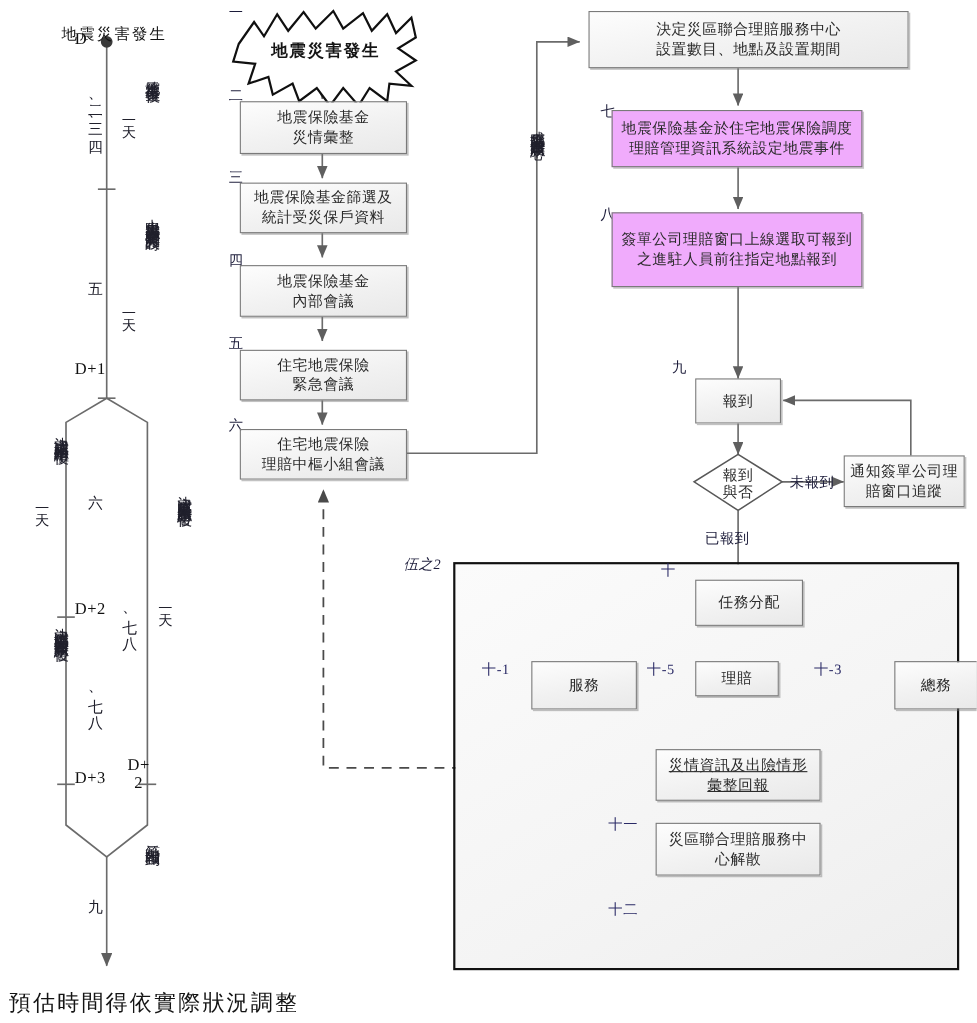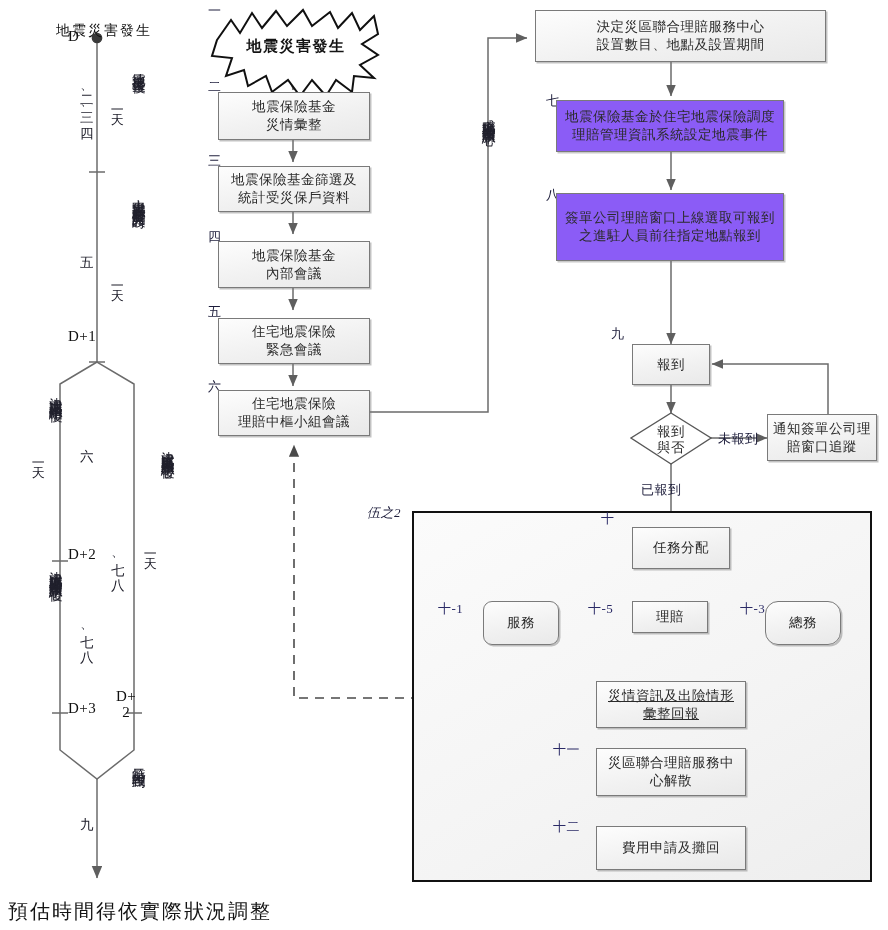--- a/index.html
+++ b/index.html
@@ -36,21 +36,21 @@
     align-items: center;
     justify-content: center;
     text-align: center;
     font-size: 13.5px;
     line-height: 1.32;
     color: #2b2b2b;
     letter-spacing: 0.5px;
     white-space: pre-line;
   }
   .node.plain {
-    background: #8b5cf6;
+    background: #f0abfc;
     box-shadow: 1.5px 1.5px 0 rgba(120,120,120,0.40);
   }
   .lbl {
     position: absolute;
     font-size: 13px;
     color: #1c1c3a;
     letter-spacing: 0.5px;
     white-space: nowrap;
   }
   .lbl.cn { font-size: 13px; }
@@ -268,31 +268,30 @@
   <div class="lbl cn" style="left:641px; top:481px;">已報到</div>
 
   <div class="node" style="left:767px; top:414px; width:110px; height:47px;">通知簽單公司理賠窗口追蹤</div>
 
   <div class="lbl cn" style="left:367px; top:504px; font-style:italic;">伍之2</div>
 
   <div class="lbl blue" style="left:601px; top:510px;">十</div>
   <div class="node" style="left:632px; top:527px; width:98px; height:42px;">任務分配</div>
 
   <div class="lbl blue" style="left:438px; top:600px;">十-1</div>
-  <div class="node" style="left:483px; top:601px; width:76px; height:44px;border-radius:9px;">服務</div>
+  <div class="node" style="left:483px; top:601px; width:96px; height:44px;">服務</div>
 
   <div class="lbl blue" style="left:588px; top:600px;">十-5</div>
   <div class="node" style="left:632px; top:601px; width:76px; height:32px;">理賠</div>
 
   <div class="lbl blue" style="left:740px; top:600px;">十-3</div>
-  <div class="node" style="left:765px; top:601px; width:76px; height:44px;border-radius:13px;">總務</div>
+  <div class="node" style="left:813px; top:601px; width:76px; height:44px;">總務</div>
 
   <div class="node" style="left:596px; top:681px; width:150px; height:47px;text-decoration:underline;">災情資訊及出險情形
 彙整回報</div>
 
   <div class="lbl blue" style="left:553px; top:741px;">十一</div>
   <div class="node" style="left:596px; top:748px; width:150px; height:48px;">災區聯合理賠服務中
 心解散</div>
 
   <div class="lbl blue" style="left:553px; top:818px;">十二</div>
-  <div class="node" style="left:596px; top:826px; width:150px; height:44px;">費用申請及攤回</div>
 
 </div>
 
 </body></html>

